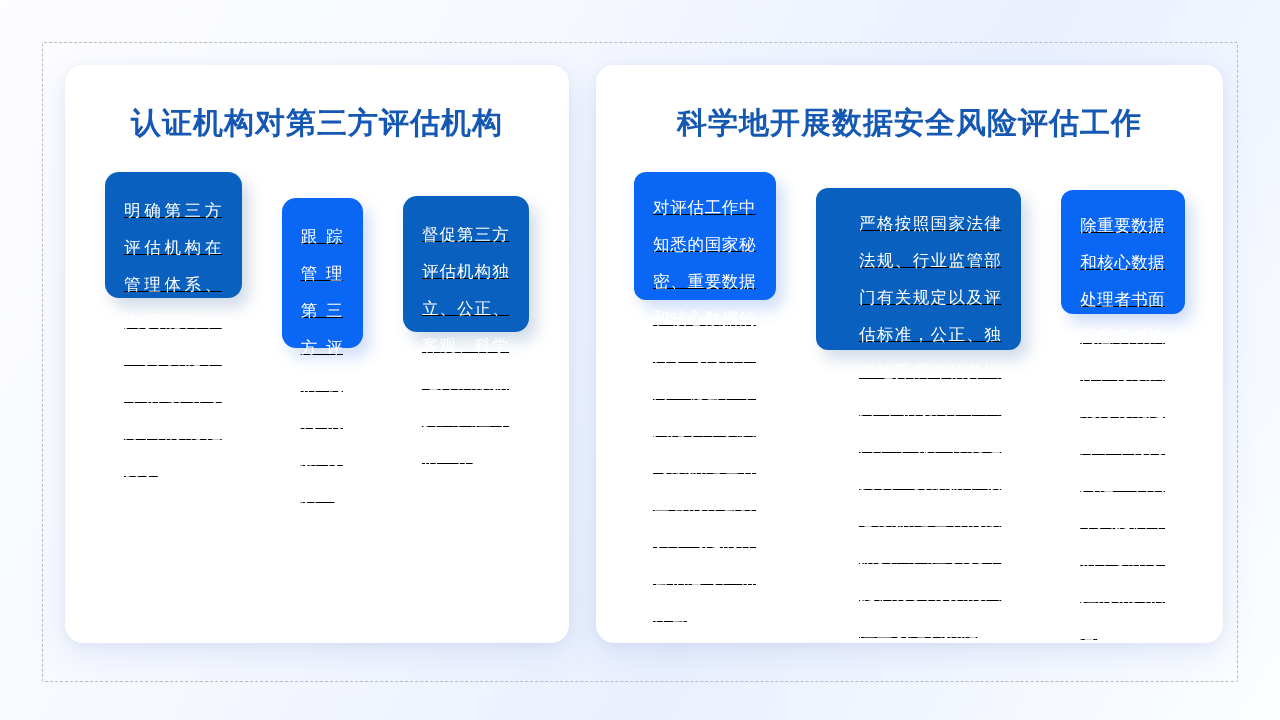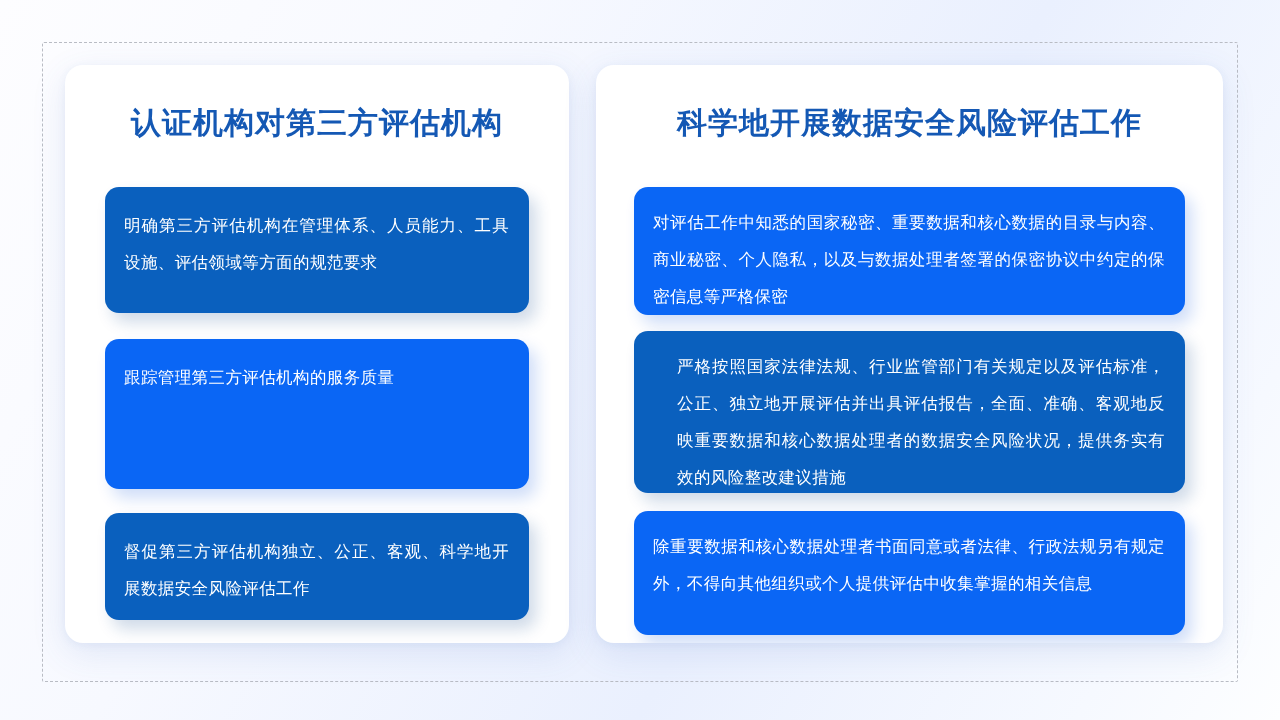--- a/index.html
+++ b/index.html
@@ -57,24 +57,25 @@
     font-weight: bold;
     text-align: center;
     letter-spacing: 1px;
     line-height: 1;
     margin-top: 43px;
     margin-bottom: 0;
     white-space: nowrap;
   }
 
   .items {
-    margin-top: 49px;
+    margin-top: 34px;
     display: flex;
-    flex-direction: column;
+    flex-direction: row;
     flex: 1;
+    text-decoration: underline;
   }
 
   .item {
     border-radius: 14px;
     color: #ffffff;
     box-sizing: border-box;
     position: relative;
   }
   .item .item-text {
     display: block;
@@ -87,24 +88,24 @@
   }
 
   
   .shade-dark   { background: #0a60be; box-shadow: 7px 9px 16px rgba(17, 70, 140, 0.20); }
   .shade-bright { background: #0a66f5; box-shadow: 7px 9px 16px rgba(17, 85, 220, 0.20); }
 
   
   .card.left .item { margin-left: 20px; margin-right: 20px; padding: 20px 20px 20px 19px; }
   .card.left .item-1 { height: 126px; }
   .card.left .item-2 { height: 150px; margin-top: 26px; }
-  .card.left .item-3 { height: 107px; margin-top: 24px; }
+  .card.left .item-3 { height: 136px; margin-top: 24px; }
 
   
-  .card.right .item { margin-left: 20px; margin-right: 20px; padding: 17px 20px 17px 19px; }
+  .card.right .item { margin-left: 20px; margin-right: 20px; padding: 17px 20px 17px 19px; border-radius: 12px; }
   .card.right .item-1 { height: 128px; }
   .card.right .item-2 { height: 162px; margin-top: 16px; padding-left: 43px; }
   .card.right .item-3 { height: 124px; margin-top: 18px; }
 </style>
 </head>
 <body>
 
 <div id="dashed-frame"></div>
 
 <div id="columns">

